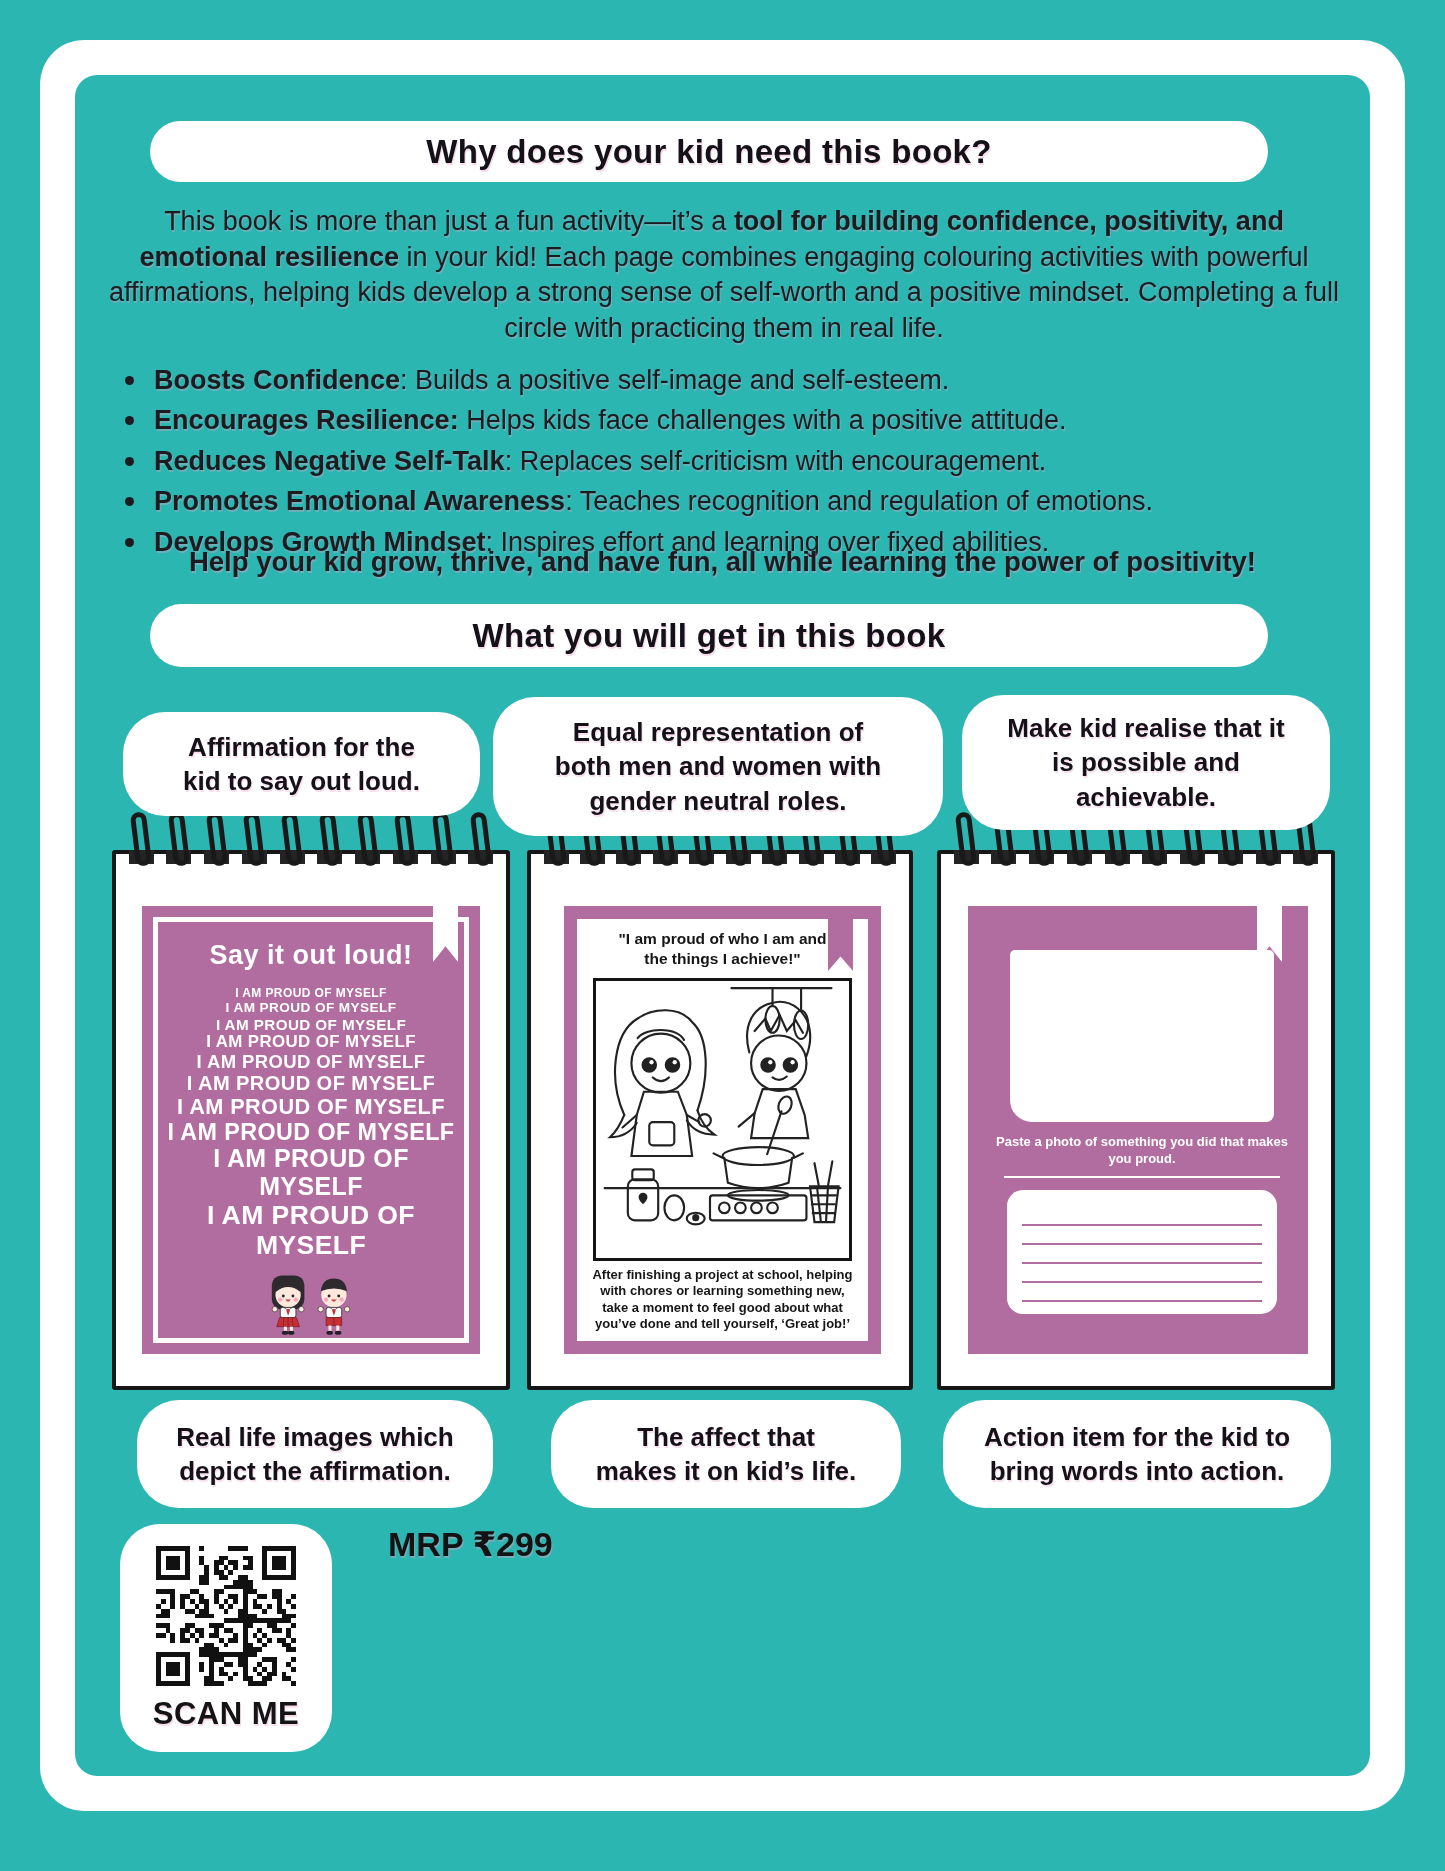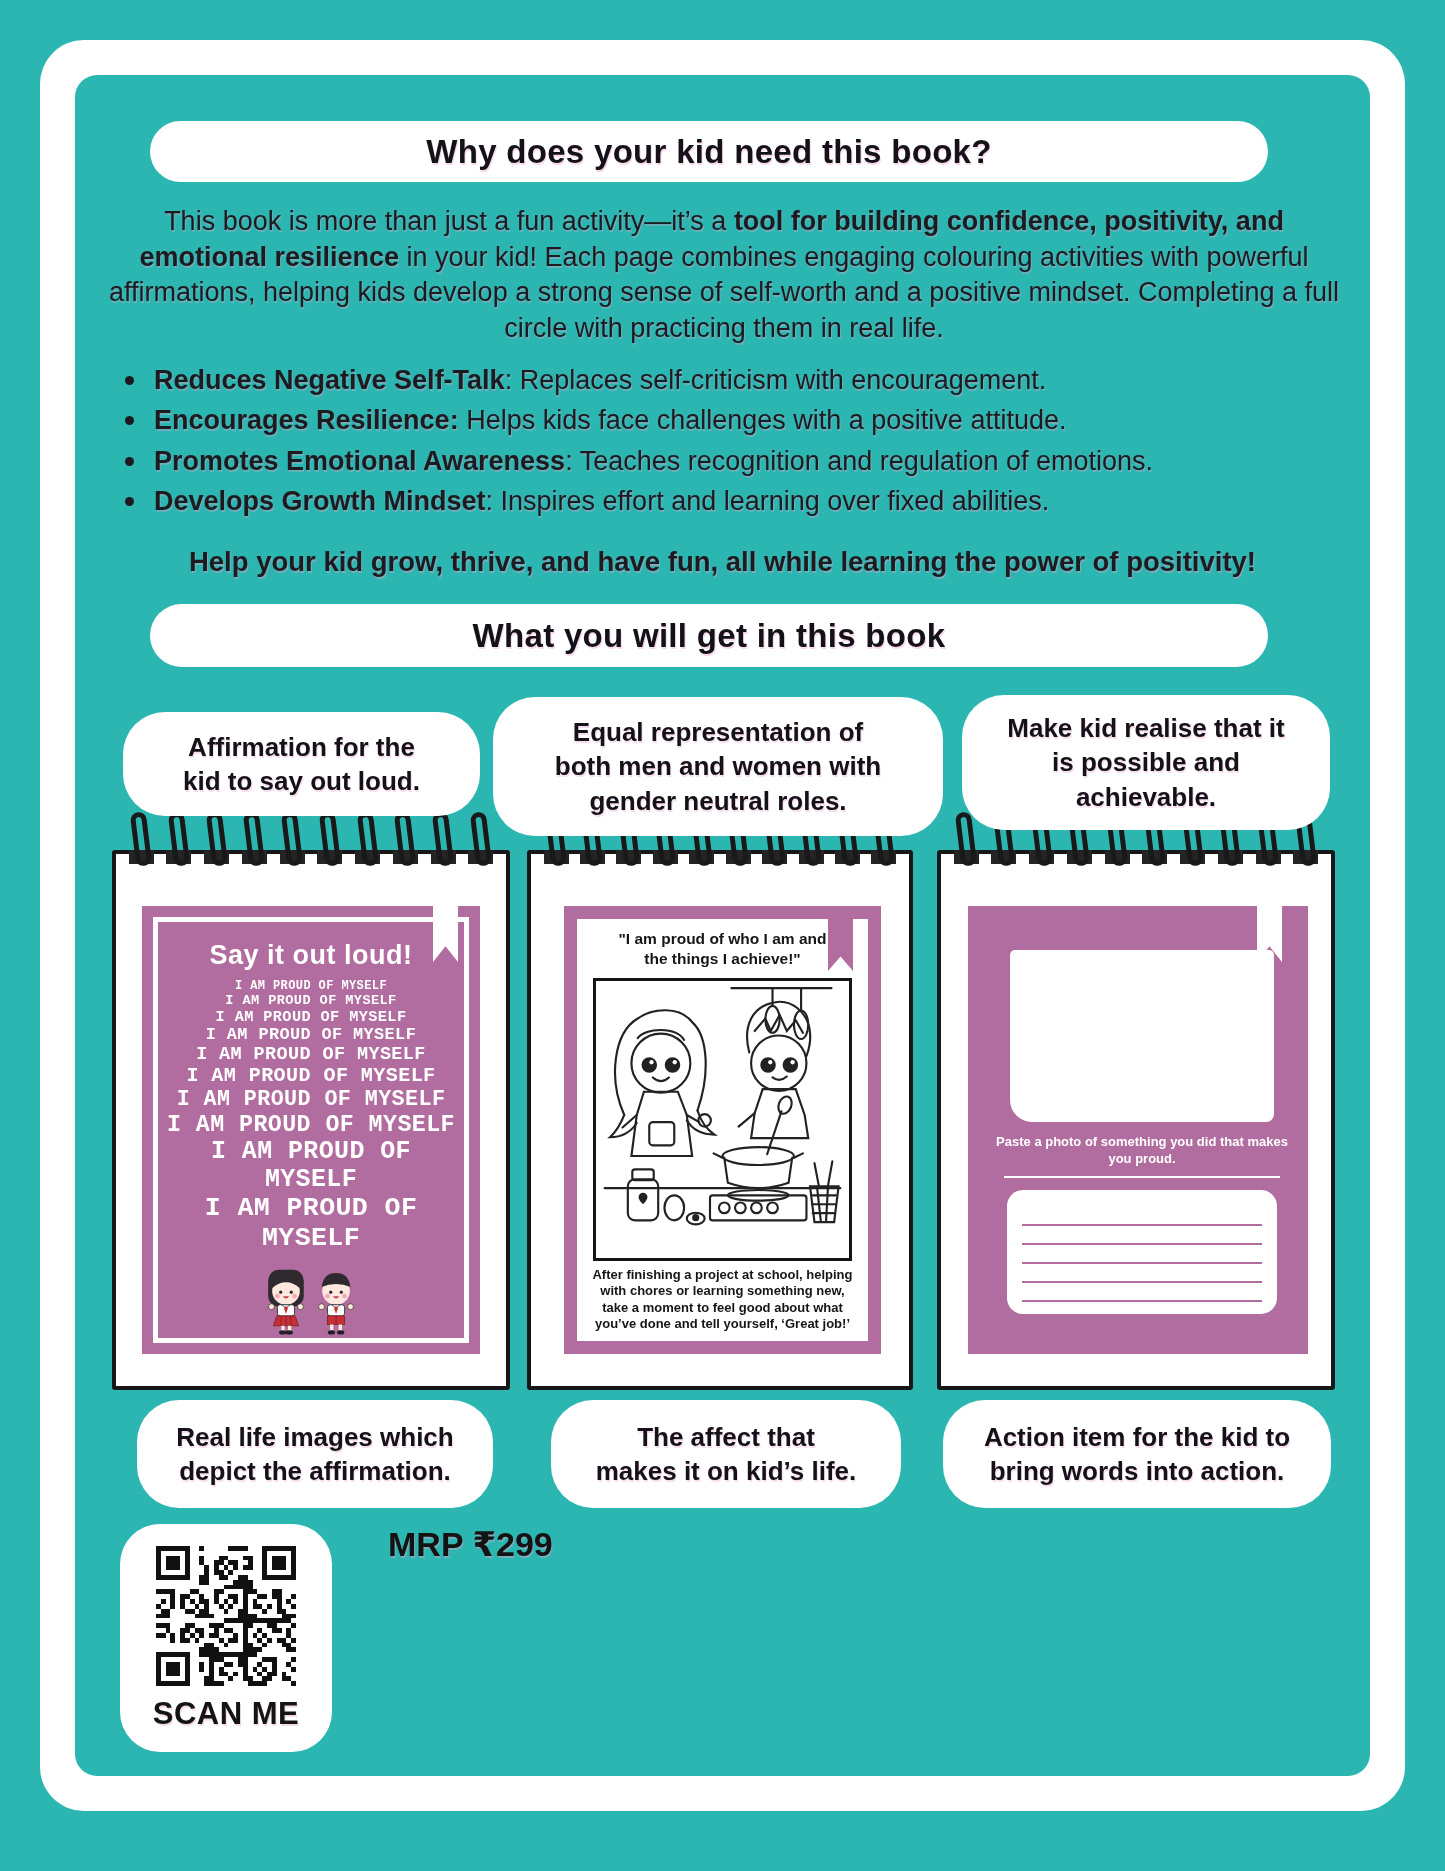--- a/index.html
+++ b/index.html
@@ -61,21 +61,21 @@
 
   .panel { position:absolute; background:#b16d9f; }
   .bookmark { position:absolute; top:0; width:25px; height:56px; clip-path:polygon(0 0,100% 0,100% 100%,50% 72%,0 100%); z-index:3; }
 
   
   #nb1 .panel { left:26px; right:26px; top:52px; bottom:32px; }
   .inner-border { position:absolute; inset:11px; border:5px solid #fff; pointer-events:none; }
   #nb1 .bookmark { right:22px; background:#fff; }
   .n1-content { position:absolute; inset:18px; display:flex; flex-direction:column; align-items:center; }
   .n1-heading { margin-top:16px; color:#fff; font-weight:bold; font-size:27px; letter-spacing:.5px; }
-  .aff-stack { margin-top:9px; text-align:center; color:#fff; font-weight:bold; line-height:1.12; letter-spacing:.4px;font-family:Liberation Mono, monospace; }
+  .aff-stack { margin-top:16px; text-align:center; color:#fff; font-weight:bold; line-height:1.12; letter-spacing:.4px; }
   .kids { margin-top:auto; margin-bottom:0; }
 
   
   #nb2 .frame2 { position:absolute; left:33px; right:28px; top:52px; bottom:32px; background:#b16d9f; }
   .n2-white { position:absolute; inset:13px; background:#fff; display:flex; flex-direction:column; }
   #nb2 .bookmark { right:15px; background:#b16d9f; height:52px; }
   .n2-cap { text-align:center; font-weight:bold; font-size:15.5px; line-height:1.28; white-space:pre-line; color:#161616; }
   .n2-cap.top { margin-top:10px; }
   .n2-cap.bottom { margin:6px 8px 8px; font-size:13px; }
   .illus { margin:9px 16px 0; border:3px solid #151515; background:#fff; flex:1; overflow:hidden; }
@@ -117,22 +117,23 @@
   <div class="white-frame"></div>
   <div class="card"></div>
 
   <div class="pill" id="banner1">
     <span>Why does your kid need this book?</span>
   </div>
 
   <p class="intro"><span>This book is more than just a fun activity—it’s a </span><b>tool for building confidence, positivity, and emotional resilience</b><span> in your kid! Each page combines engaging colouring activities with powerful affirmations, helping kids develop a strong sense of self-worth and a positive mindset. Completing a full circle with practicing them in real life.</span></p>
 
   <ul class="benefits">
+    <li><b>Boosts Confidence</b><span>: Builds a positive self-image and self-esteem.</span></li>
+    <li><b>Encourages Resilience:</b><span> Helps kids face challenges with a positive attitude.</span></li>
     <li><b>Reduces Negative Self-Talk</b><span>: Replaces self-criticism with encouragement.</span></li>
-    <li><b>Encourages Resilience:</b><span> Helps kids face challenges with a positive attitude.</span></li>
     <li><b>Promotes Emotional Awareness</b><span>: Teaches recognition and regulation of emotions.</span></li>
     <li><b>Develops Growth Mindset</b><span>: Inspires effort and learning over fixed abilities.</span></li>
   </ul>
 
   <div class="tagline">Help your kid grow, thrive, and have fun, all while learning the power of positivity!</div>
 
   <div class="pill" id="banner2">
     <span>What you will get in this book</span>
   </div>
 

